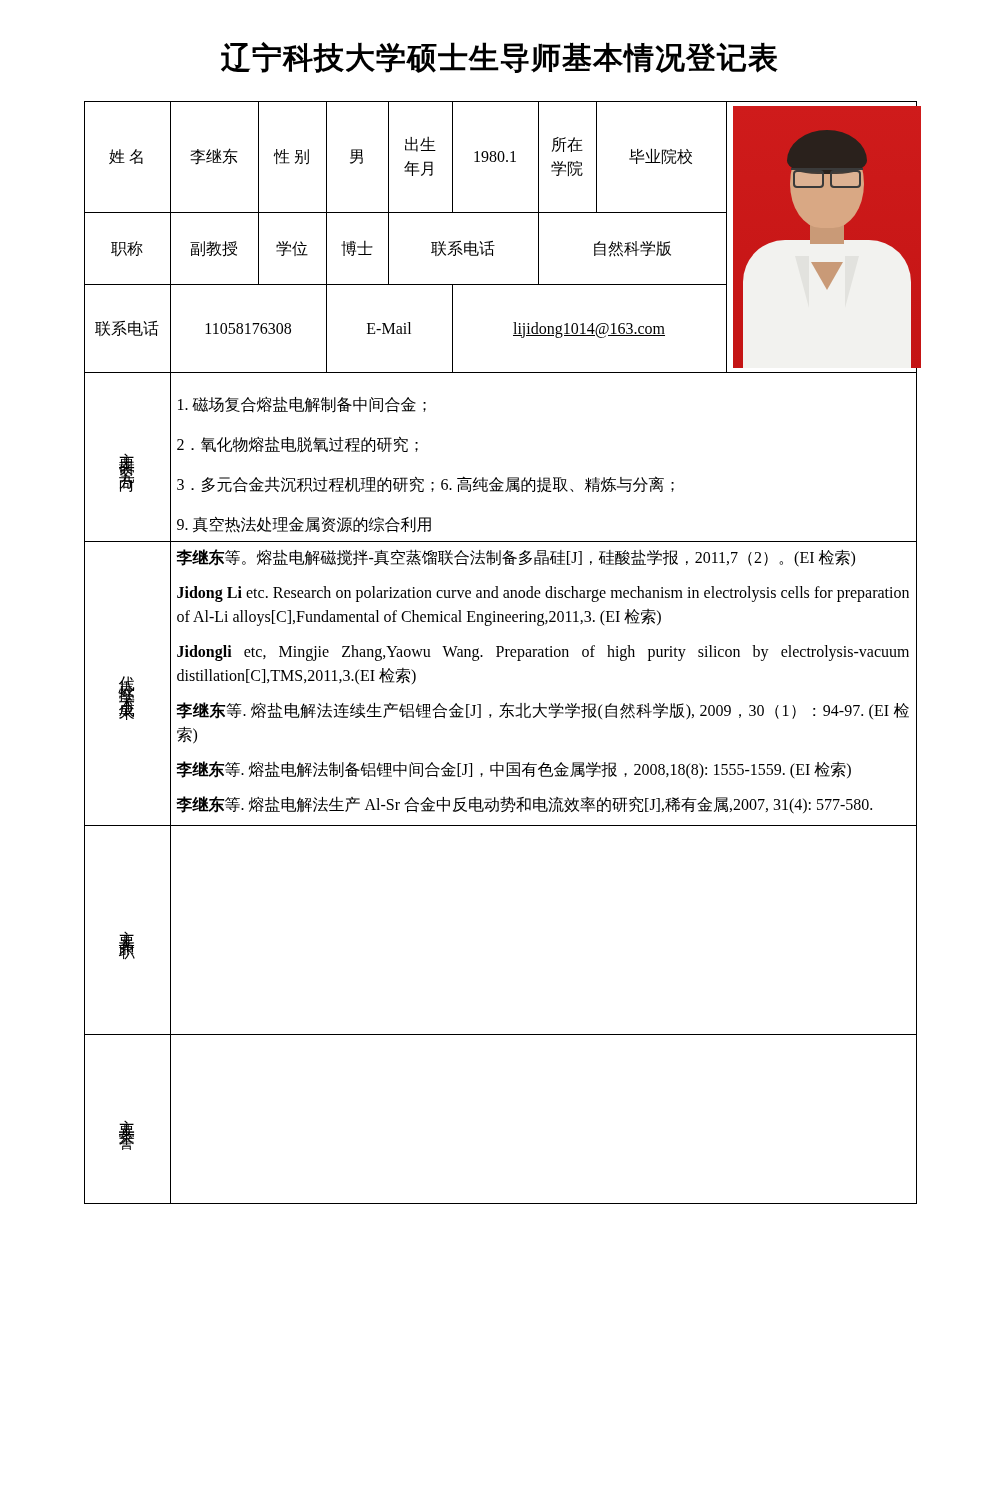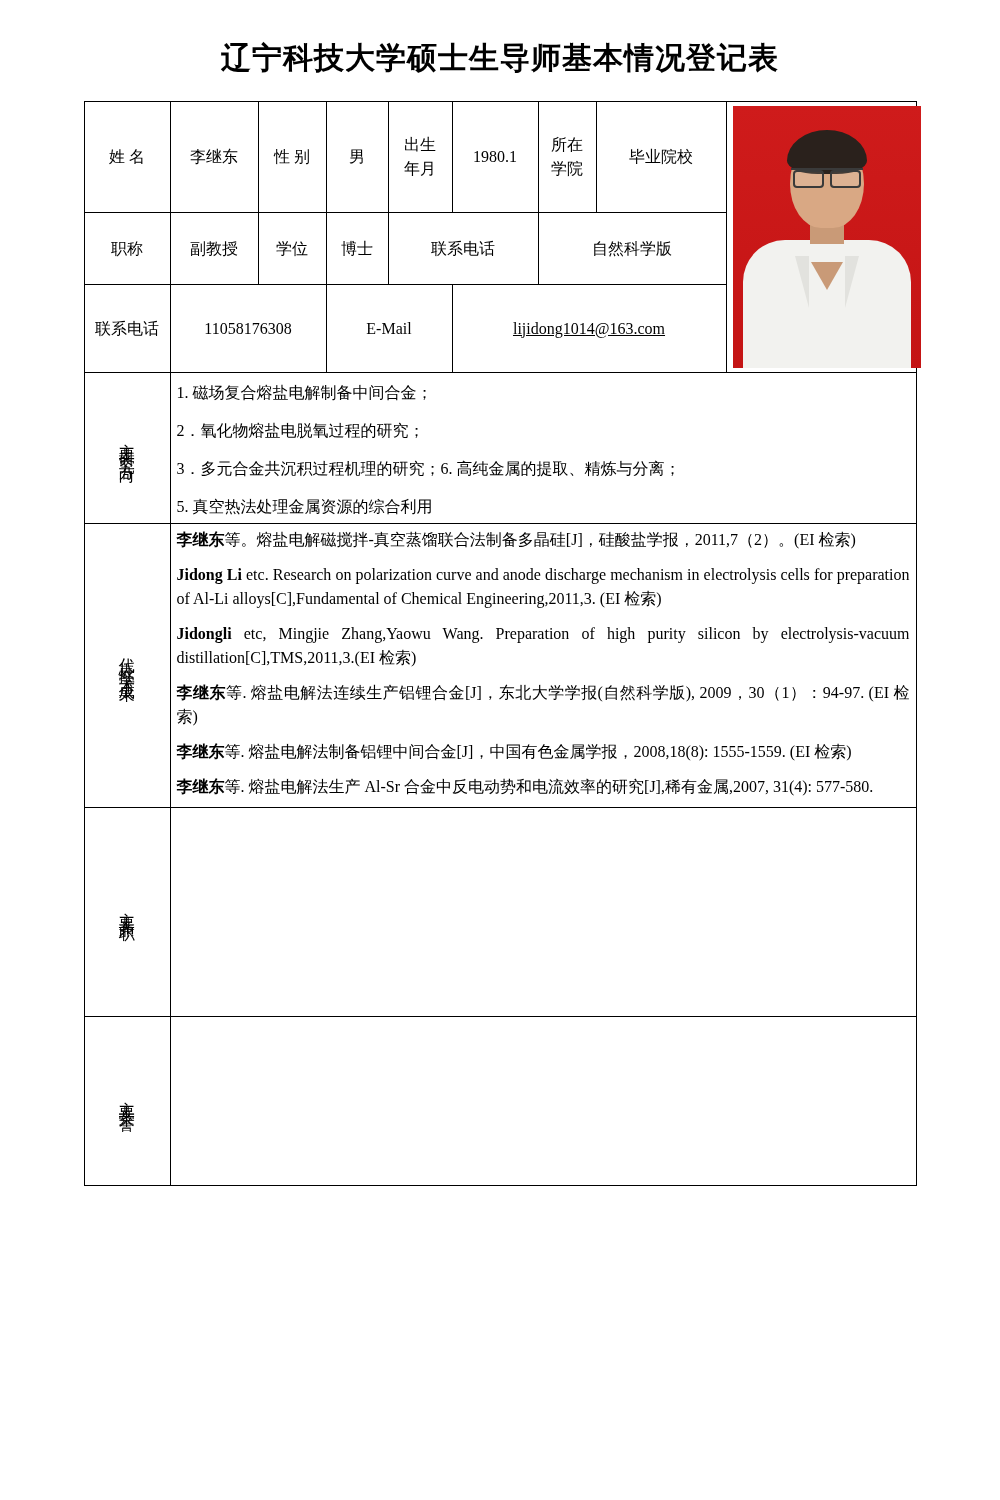--- a/index.html
+++ b/index.html
@@ -166,21 +166,21 @@
     border-right: 16px solid transparent;
     border-top: 28px solid #c99a77;
   }
   
   .research {
     padding: 14px 12px 14px 14px;
     font-size: 16.5px;
     line-height: 1.6;
   }
   .research p {
-    margin: 4px 0 14px 0;
+    margin: 16px 0 14px 0;
   }
   .research p:last-child { margin-bottom: 0; }
   .pubs {
     padding: 10px 14px 10px 14px;
     font-size: 15.5px;
     line-height: 1.62;
     text-align: justify;
     font-family: Liberation Serif, serif;
   }
   .pubs p {
@@ -264,21 +264,21 @@
     </tr>
 
     <tr>
       <td class="vlabel">
         <span class="vtext">主要研究方向</span>
       </td>
       <td class="research" colspan="8">
         <p>1. 磁场复合熔盐电解制备中间合金；</p>
         <p>2．氧化物熔盐电脱氧过程的研究；</p>
         <p>3．多元合金共沉积过程机理的研究；6. 高纯金属的提取、精炼与分离；</p>
-        <p>5. 真空热法处理金属资源的综合利用</p>
+        <p>9. 真空热法处理金属资源的综合利用</p>
       </td>
     </tr>
 
     <tr>
       <td class="vlabel">
         <span class="vtext">代表性学术成果</span>
       </td>
       <td class="pubs" colspan="8">
         <p><b>李继东</b><span>等。熔盐电解磁搅拌-真空蒸馏联合法制备多晶硅[J]，硅酸盐学报，2011,7（2）。(EI 检索)</span></p>
         <p><b>Jidong Li</b><span> etc. Research on polarization curve and anode discharge mechanism in electrolysis cells for preparation of Al-Li alloys[C],Fundamental of Chemical Engineering,2011,3. (EI 检索)</span></p>

